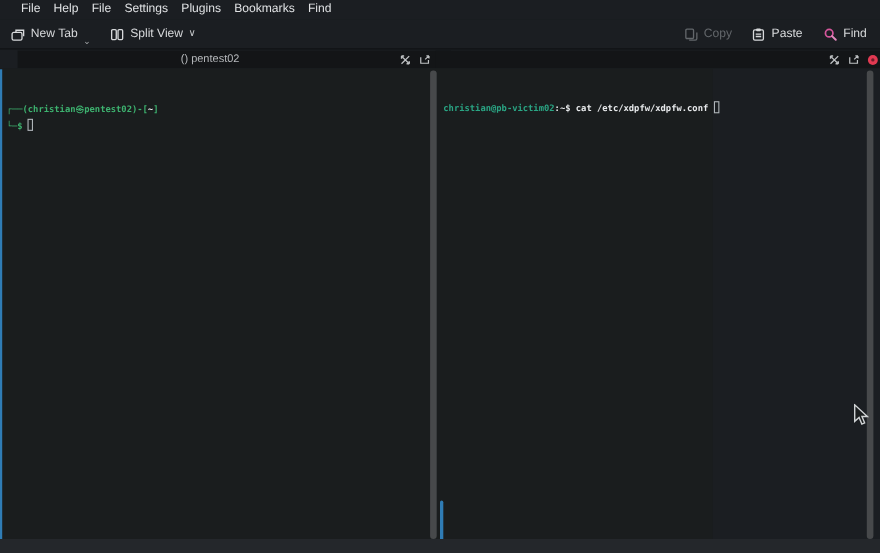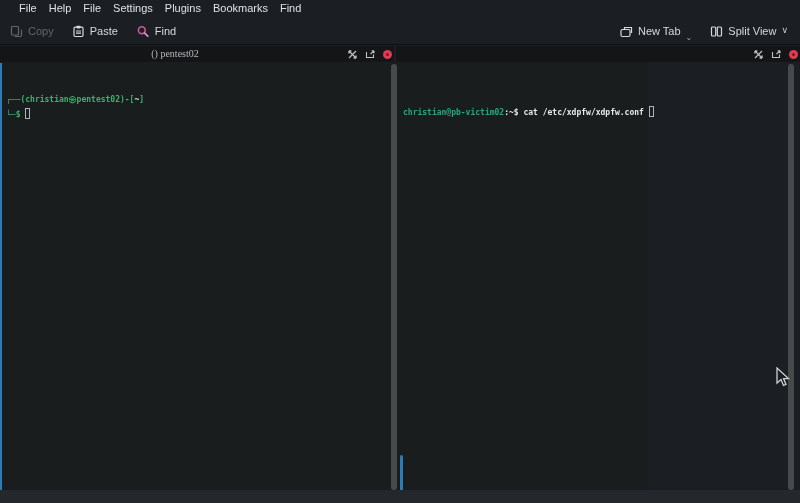--- a/index.html
+++ b/index.html
@@ -37,21 +37,21 @@
     font-size:8px;line-height:4px;color:#a9acae;
     align-self:flex-end;transform:translateY(2px);
   }
   .chev{color:#c7c9cb;font-size:9px;transform:translateY(-1px);}
   
   .pane-headers{position:absolute;left:0;top:46px;width:800px;height:16px;}
   .pane-header{
     position:absolute;top:0;height:16px;background:#131517;
     display:flex;align-items:center;
   }
-  .pane-header.left{left:0;width:394px;font-family:Liberation Serif, serif;}
+  .pane-header.left{left:16px;width:394px;}
   .pane-header.right{left:396px;width:404px;}
   .pane-title{
     position:absolute;left:0;top:0;height:16px;line-height:16px;
     text-align:center;color:#b6b9bc;font-size:10px;
   }
   .pane-header.left .pane-title{width:350px;}
   .pane-header.right .pane-title{width:330px;}
   .header-icons{
     position:absolute;right:2px;top:0;height:16px;
     display:flex;align-items:center;gap:8px;
@@ -73,21 +73,21 @@
   .term{
     position:absolute;top:0;height:428px;
     font-family:"DejaVu Sans Mono", monospace;
     font-size:8px;font-weight:bold;line-height:13px;
     white-space:pre;color:#e8eaec;
   }
   .term.left{left:0;width:391px;}
   .term.right{left:398px;width:390px;}
   .term pre{margin:0;font:inherit;}
   .term.left pre{padding:5px 0 0 6px;}
-  .term.right pre{padding:2px 0 0 5px;margin-top:14px;}
+  .term.right pre{padding:2px 0 0 5px;}
   .g{color:#3db26f;}            
   .t{color:#2aa584;}            
   .w{color:#e8eaec;}            
   .cursor{
     display:inline-block;width:5px;height:11px;
     border:1px solid #aeb4b8;box-sizing:border-box;
     transform:translateY(2px);margin-left:5px;
   }
   
   .vbar{position:absolute;border-radius:3px;}
@@ -115,20 +115,38 @@
     <span class="menu-item">Help</span>
     <span class="menu-item">File</span>
     <span class="menu-item">Settings</span>
     <span class="menu-item">Plugins</span>
     <span class="menu-item">Bookmarks</span>
     <span class="menu-item">Find</span>
   </div>
 
   <div class="toolbar">
     <div class="tb-group">
+      <button class="tb-btn">
+        <svg width="13" height="13" viewBox="0 0 13 13" fill="none" stroke="#d7d9db" stroke-width="1.2">
+          <path d="M2.5 4.5 h6 a1.5 1.5 0 0 1 1.5 1.5 v4 a1.5 1.5 0 0 1 -1.5 1.5 h-6 a1.5 1.5 0 0 1 -1.5 -1.5 v-4 a1.5 1.5 0 0 1 1.5 -1.5 Z"></path>
+          <path d="M4.5 4 V2.5 h7 V8"></path>
+        </svg>
+        <span>New Tab</span>
+        <span class="mini-caret">⌄</span>
+      </button>
+      <button class="tb-btn">
+        <svg width="13" height="13" viewBox="0 0 13 13" fill="none" stroke="#d7d9db" stroke-width="1.2">
+          <rect x="1.5" y="2" width="4.2" height="9" rx="1"></rect>
+          <rect x="7.3" y="2" width="4.2" height="9" rx="1"></rect>
+        </svg>
+        <span>Split View</span>
+        <span class="chev">∨</span>
+      </button>
+    </div>
+    <div class="tb-group">
       <button class="tb-btn disabled">
         <svg width="13" height="13" viewBox="0 0 13 13" fill="none" stroke="#63676b" stroke-width="1.2">
           <rect x="1.5" y="1.5" width="7" height="8.5" rx="1"></rect>
           <path d="M4.5 11.5 h5.5 a1.5 1.5 0 0 0 1.5 -1.5 V4.5"></path>
         </svg>
         <span>Copy</span>
       </button>
       <button class="tb-btn">
         <svg width="13" height="13" viewBox="0 0 13 13" fill="none" stroke="#d7d9db" stroke-width="1.2">
           <rect x="2" y="2.2" width="9" height="9.3" rx="1.2"></rect>
@@ -136,38 +154,20 @@
           <path d="M4 6 h5 M4 8.2 h5"></path>
         </svg>
         <span>Paste</span>
       </button>
       <button class="tb-btn">
         <svg width="14" height="13" viewBox="0 0 14 13" fill="none">
           <circle cx="5.8" cy="5.2" r="3.4" stroke="#d4569b" stroke-width="1.6"></circle>
           <line x1="8.4" y1="7.8" x2="11.8" y2="11.2" stroke="#e389bd" stroke-width="1.8" stroke-linecap="round"></line>
         </svg>
         <span>Find</span>
-      </button>
-    </div>
-    <div class="tb-group">
-      <button class="tb-btn">
-        <svg width="13" height="13" viewBox="0 0 13 13" fill="none" stroke="#d7d9db" stroke-width="1.2">
-          <path d="M2.5 4.5 h6 a1.5 1.5 0 0 1 1.5 1.5 v4 a1.5 1.5 0 0 1 -1.5 1.5 h-6 a1.5 1.5 0 0 1 -1.5 -1.5 v-4 a1.5 1.5 0 0 1 1.5 -1.5 Z"></path>
-          <path d="M4.5 4 V2.5 h7 V8"></path>
-        </svg>
-        <span>New Tab</span>
-        <span class="mini-caret">⌄</span>
-      </button>
-      <button class="tb-btn">
-        <svg width="13" height="13" viewBox="0 0 13 13" fill="none" stroke="#d7d9db" stroke-width="1.2">
-          <rect x="1.5" y="2" width="4.2" height="9" rx="1"></rect>
-          <rect x="7.3" y="2" width="4.2" height="9" rx="1"></rect>
-        </svg>
-        <span>Split View</span>
-        <span class="chev">∨</span>
       </button>
     </div>
   </div>
 
   <div class="pane-headers">
     <div class="pane-header left">
       <span class="pane-title">() pentest02</span>
       <span class="header-icons">
         <svg class="hicon" width="9" height="9" viewBox="0 0 9 9" stroke="currentColor" stroke-width="1.2" fill="none">
           <path d="M1 1 L8 8 M8 1 L1 8"></path>

